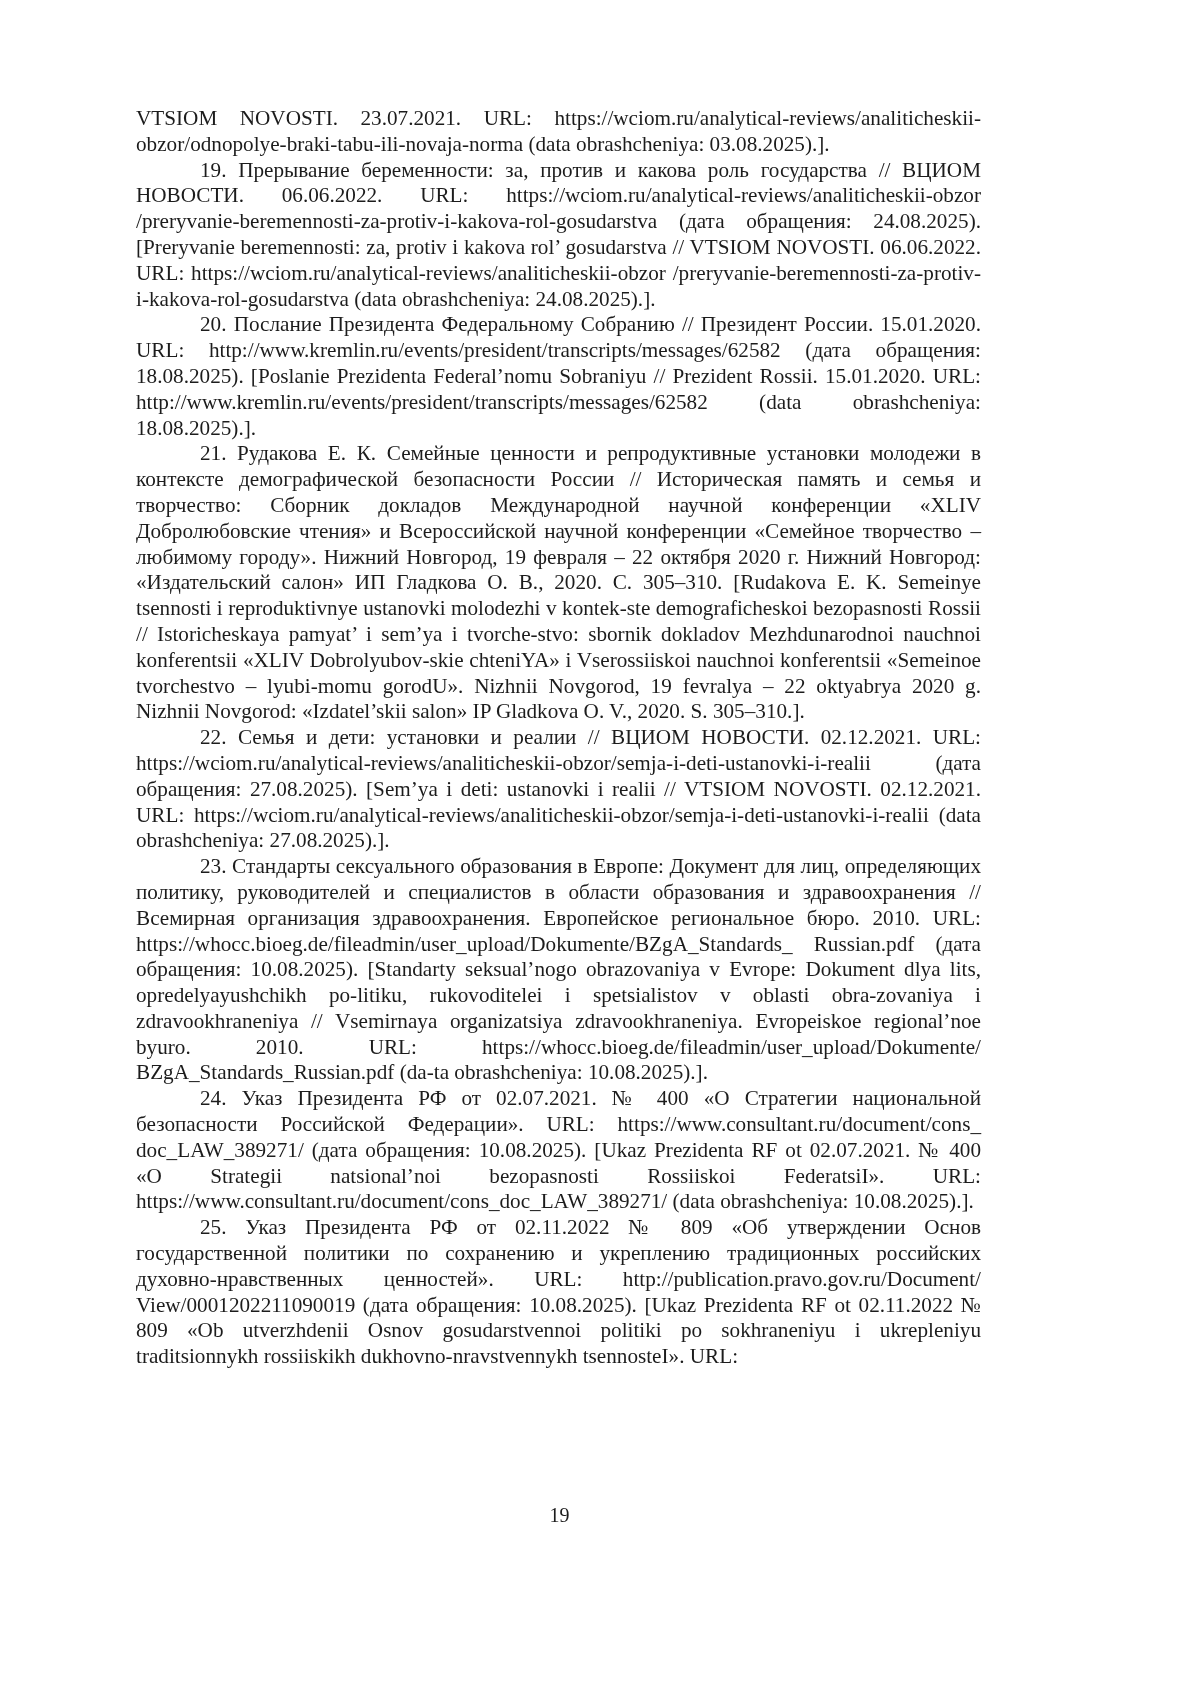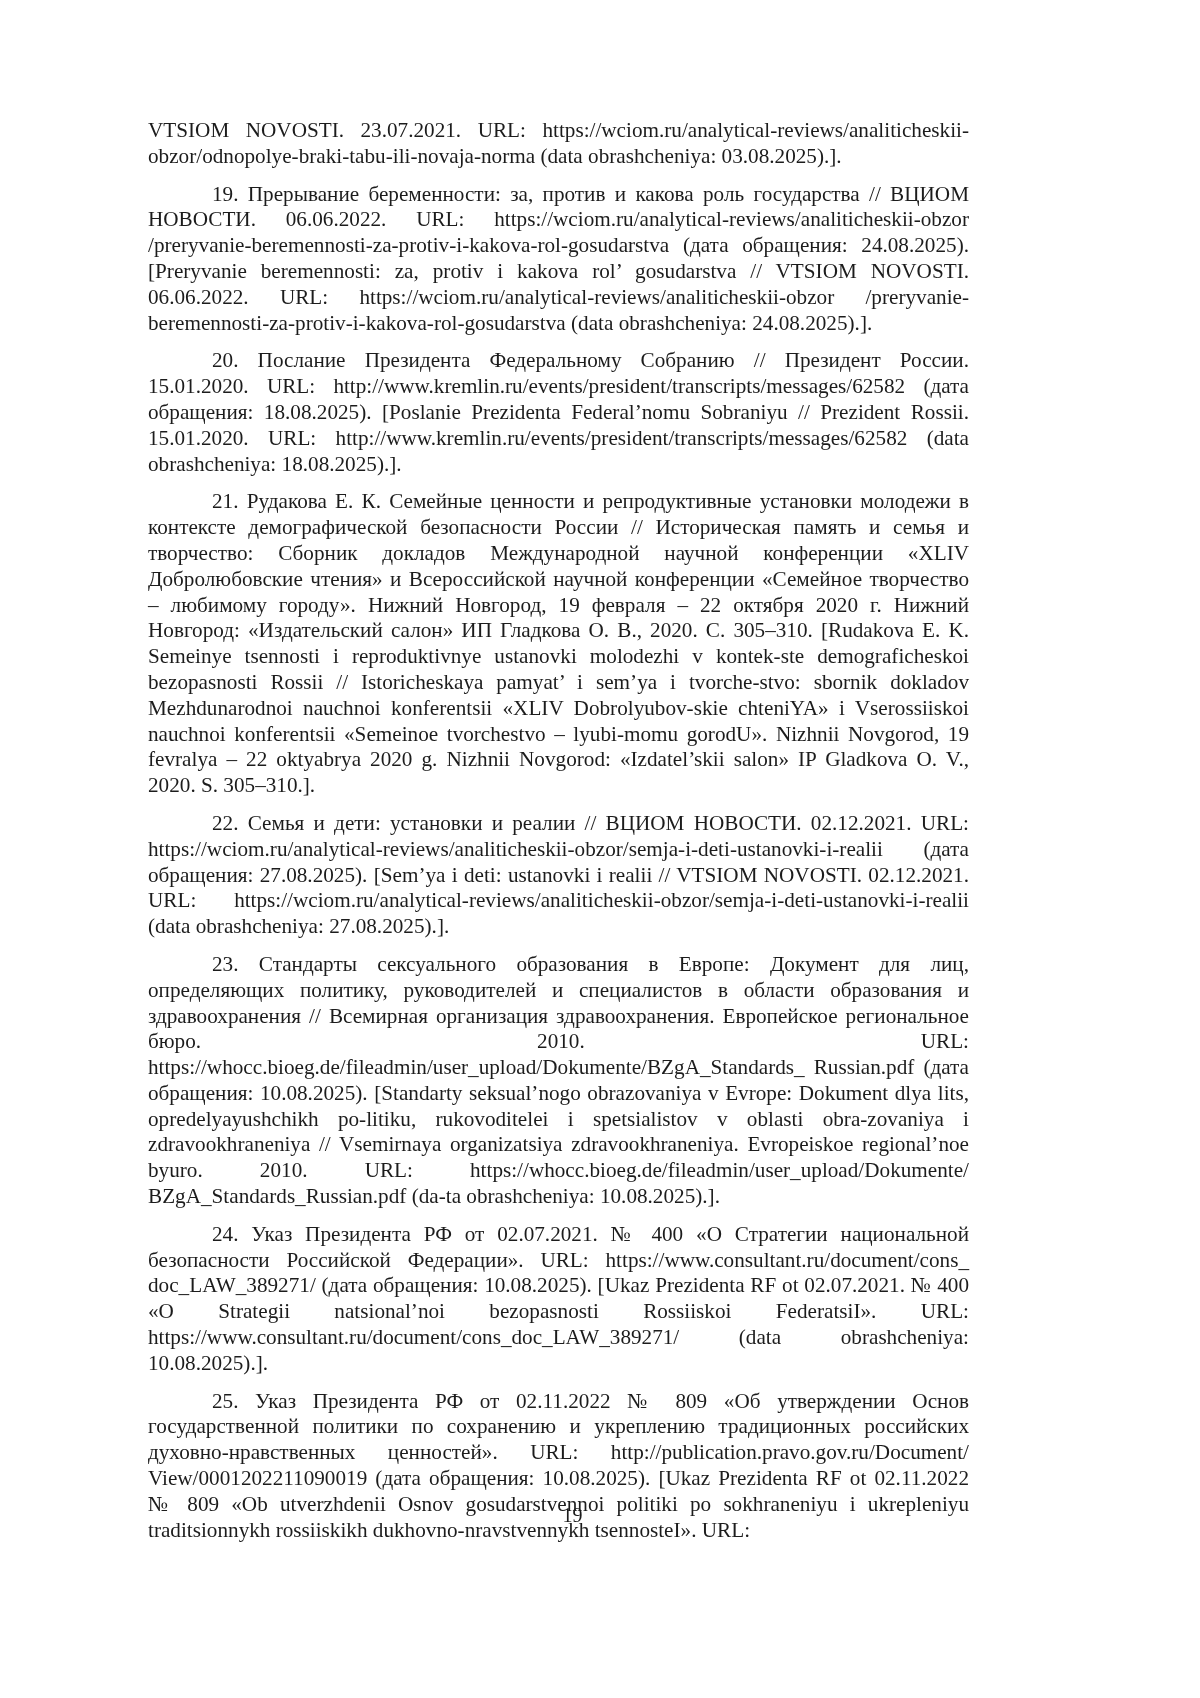--- a/index.html
+++ b/index.html
@@ -17,36 +17,36 @@
     overflow: hidden;
     box-sizing: border-box;
   }
   .content {
     position: absolute;
     top: 106px;
     left: 136px;
     width: 845px;
   }
   .content p {
-    margin: 12px;
+    margin: 0;
     padding: 0;
     font-size: 21.2px;
     line-height: 25.8px;
     text-align: justify;
     text-indent: 64px;
     overflow-wrap: break-word;
     word-break: break-word;
   }
   .content p.continuation {
     text-indent: 0;
   }
   .page-number {
     position: absolute;
     top: 1502px;
-    left: 150px;
+    left: 137px;
     width: 845px;
     text-align: center;
     font-size: 20px;
     line-height: 26px;
   }
 </style>
 </head>
 <body>
 
 <div class="page">

